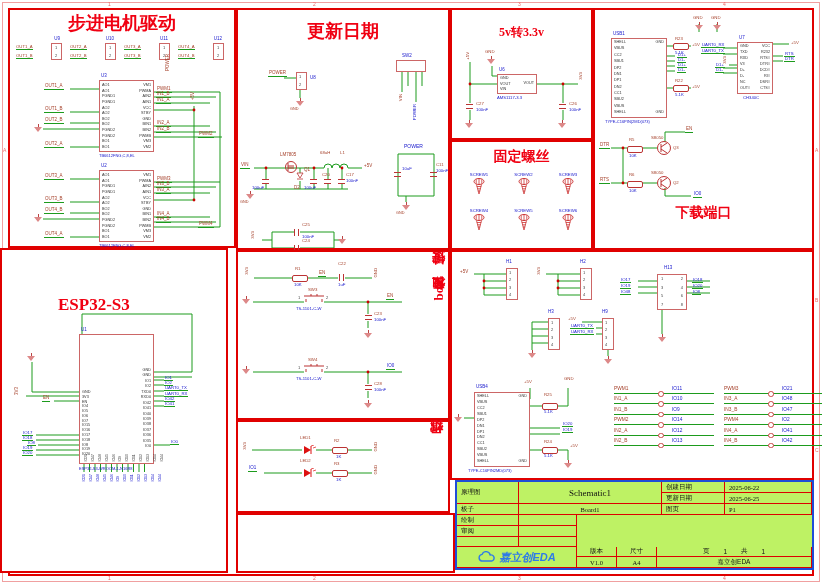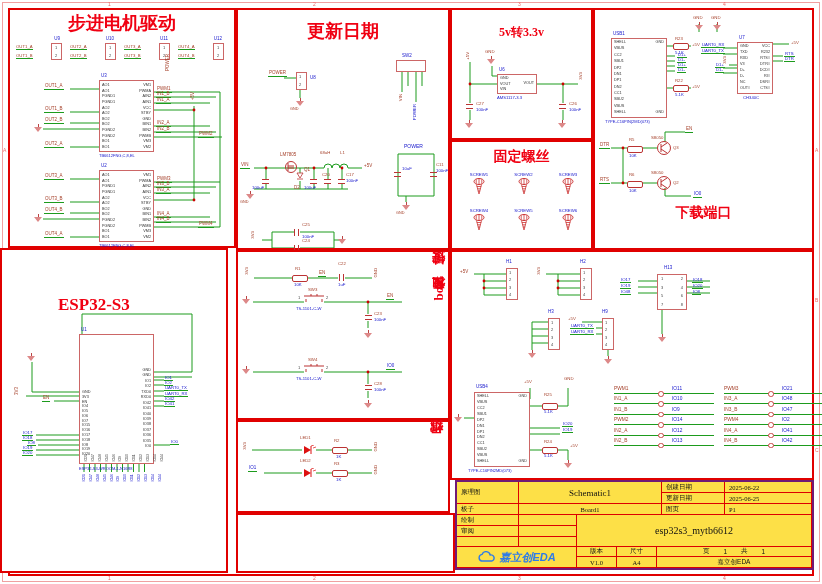--- a/index.html
+++ b/index.html
@@ -41,21 +41,21 @@
   .vrow span{writing-mode:vertical-rl;transform:rotate(180deg);font-size:3.5px;line-height:1.4}
   .srow{position:absolute;left:8px;width:127px;display:flex;justify-content:space-between}
   .scr{position:relative;width:38px;text-align:center}
   .scr .slab{font-size:4.3px;color:#1616cc;display:block;margin-bottom:1px}
   .tiecol{position:absolute;width:100px}
   .tie{position:relative;height:10.4px}
   .tie .a{position:absolute;left:0;top:0;font-size:4.8px;color:#a5402a}
   .tie .b{position:absolute;left:58px;top:0;font-size:4.8px;color:#1616cc}
   .tie .ln{position:absolute;left:0;right:0;top:7px;height:1px;background:#1d9b1d}
   .tie .dt{position:absolute;left:44px;top:5px;width:3.5px;height:3.5px;border:1px solid #c44;border-radius:50%;background:#fff}
-  .tb{position:absolute;left:455px;top:480px;width:359px;height:90px;border:2px solid #701a75;box-sizing:border-box;background:#fde047;font-size:6.5px;color:#111}
+  .tb{position:absolute;left:455px;top:480px;width:359px;height:90px;border:2px solid #1d4ed8;box-sizing:border-box;background:#bef264;font-size:6.5px;color:#111}
   .c{position:absolute;border-right:1px solid #d00;border-bottom:1px solid #d00;display:flex;align-items:center;box-sizing:border-box;padding-left:4px;overflow:hidden}
   .cc{justify-content:center;padding-left:0}
   .ser{font-family:"Liberation Serif",serif}
   .logo{color:#2e7be8;font-weight:bold;font-style:italic;font-size:11px}
 </style>
 </head>
 <body>
 
 <div class="sheet">
   <div class="fo"></div>
@@ -898,23 +898,20 @@
     <div class="c" style="left:0;top:33px;width:62px;height:11px">
         <span>绘制</span>
       </div>
     <div class="c" style="left:62px;top:33px;width:58px;height:11px"></div>
     <div class="c" style="left:0;top:44px;width:62px;height:11px">
         <span>审阅</span>
       </div>
     <div class="c" style="left:62px;top:44px;width:58px;height:11px"></div>
     <div class="c" style="left:0;top:55px;width:62px;height:10px"></div>
     <div class="c" style="left:62px;top:55px;width:58px;height:10px"></div>
-    <div class="c cc ser" style="left:120px;top:33px;width:235px;height:32px;font-size:10px">
-        <span>esp32s3_mytb6612</span>
-      </div>
     <div class="c cc" style="left:0;top:65px;width:120px;height:21px">
       <svg width="19" height="12" viewBox="0 0 19 12">
           <path d="M4.5 10A3.4 3.4 0 0 1 5 3.4 4.3 4.3 0 0 1 13.2 4 3.1 3.1 0 0 1 14.8 10Z" fill="none" stroke="#2e7be8" stroke-width="1.4"></path>
         </svg>
       <span class="logo" style="margin-left:3px">嘉立创EDA</span>
     </div>
     <div class="c cc" style="left:120px;top:65px;width:40px;height:10px">
         <span>版本</span>
       </div>
     <div class="c cc" style="left:160px;top:65px;width:40px;height:10px">

